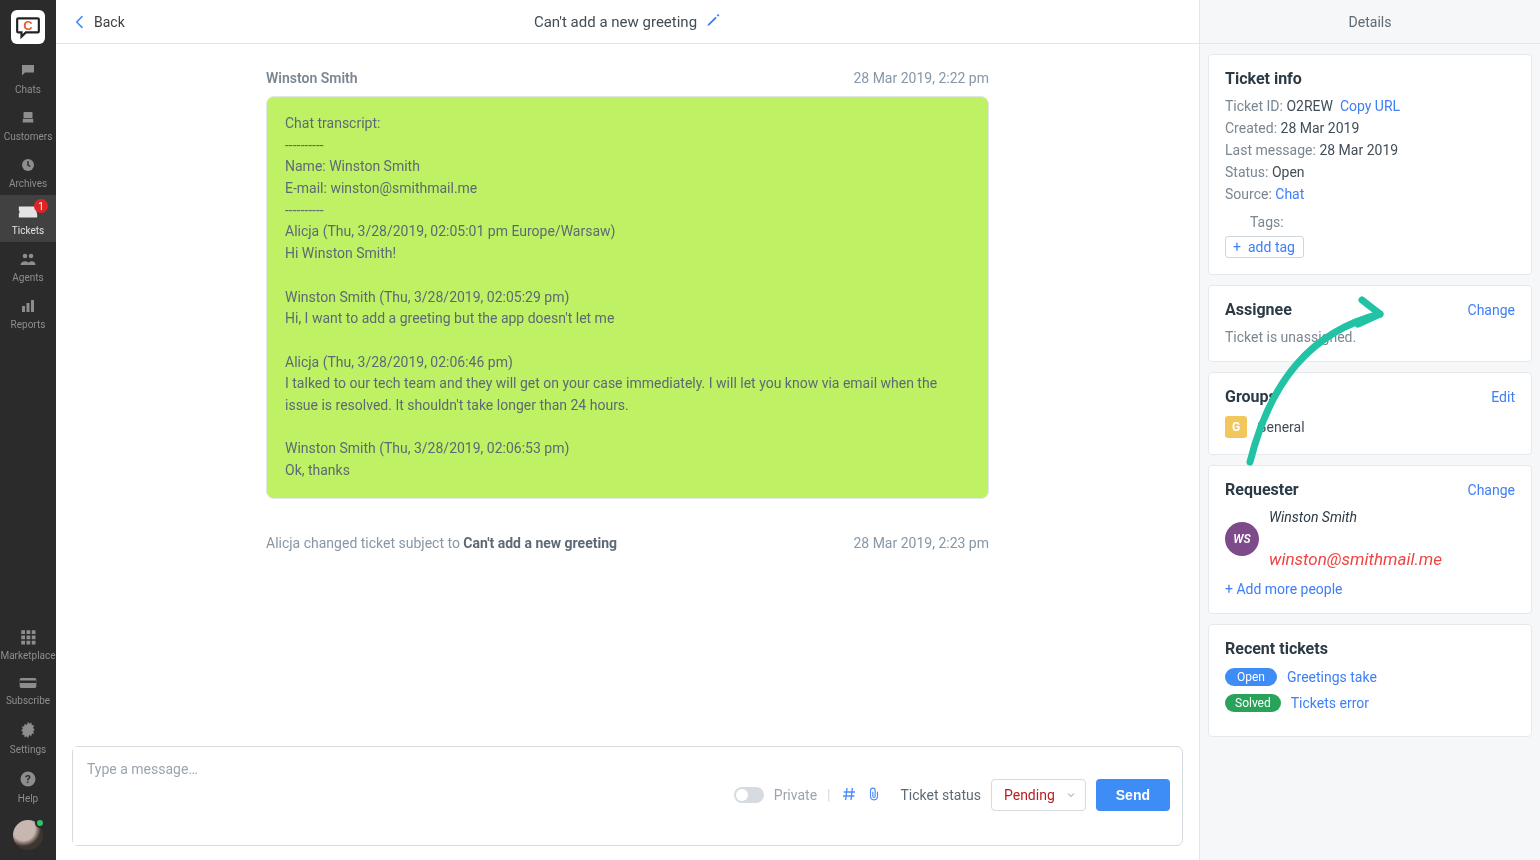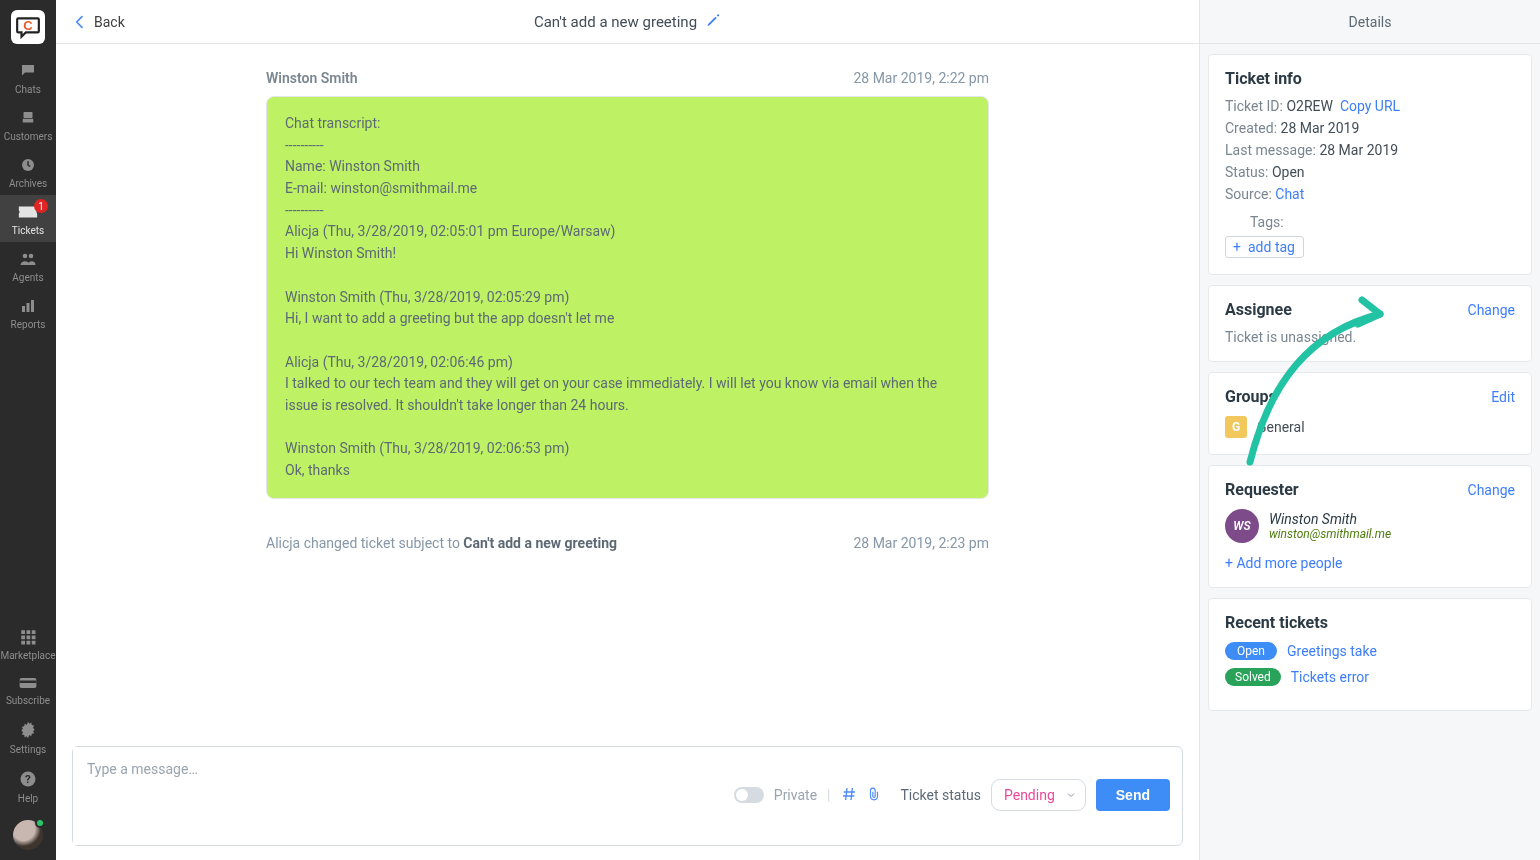--- a/index.html
+++ b/index.html
@@ -196,24 +196,24 @@
     content: ""; position: absolute; left: 2px; top: 2px;
     width: 12px; height: 12px; border-radius: 50%; background: #fff;
   }
   .private-label { color: #9aa5b0; font-size: 14px; }
   .divider-v { color: #d5dbe0; }
   .hash-icon, .attach-icon { color: #4c8bfd; cursor: pointer; }
   .compose-spacer { flex: 1; }
   .status-label { color: #5d6a75; font-size: 14px; }
   .status-select {
     border: 1px solid #d5dbe0;
-    border-radius: 9px;
+    border-radius: 4px;
     padding: 7px 30px 7px 12px;
     font-size: 14px;
-    color: #ec4899;
+    color: #b91c1c;
     background: #fff;
     position: relative;
     display: inline-flex;
     align-items: center;
     cursor: pointer;
   }
   .status-select svg { position: absolute; right: 8px; }
   .send-btn {
     background: #3e8cf6;
     color: #fff;
@@ -296,21 +296,21 @@
     font-size: 12px; font-weight: 700;
   }
   .req-row { display: flex; align-items: center; gap: 10px; font-style: italic; }
   .req-avatar {
     width: 34px; height: 34px; border-radius: 50%;
     background: #7d4a8a; color: #fff;
     display: flex; align-items: center; justify-content: center;
     font-size: 12px; font-weight: 600;
   }
   .req-name { font-size: 14px; color: #2b3a45; }
-  .req-email { font-size: 12px; color: #4d7c0f; }
+  .req-email { font-size: 17px; color: #ef4444; margin-top: 24px; }
   .add-people { color: #3e7ef8; font-size: 14px; margin-top: 12px; cursor: pointer; }
   .recent-row {
     display: flex; align-items: center; gap: 10px; margin-bottom: 8px;
   }
   .pill {
     border-radius: 10px;
     font-size: 12px;
     padding: 2px 10px;
     color: #fff;
     display: inline-block;

